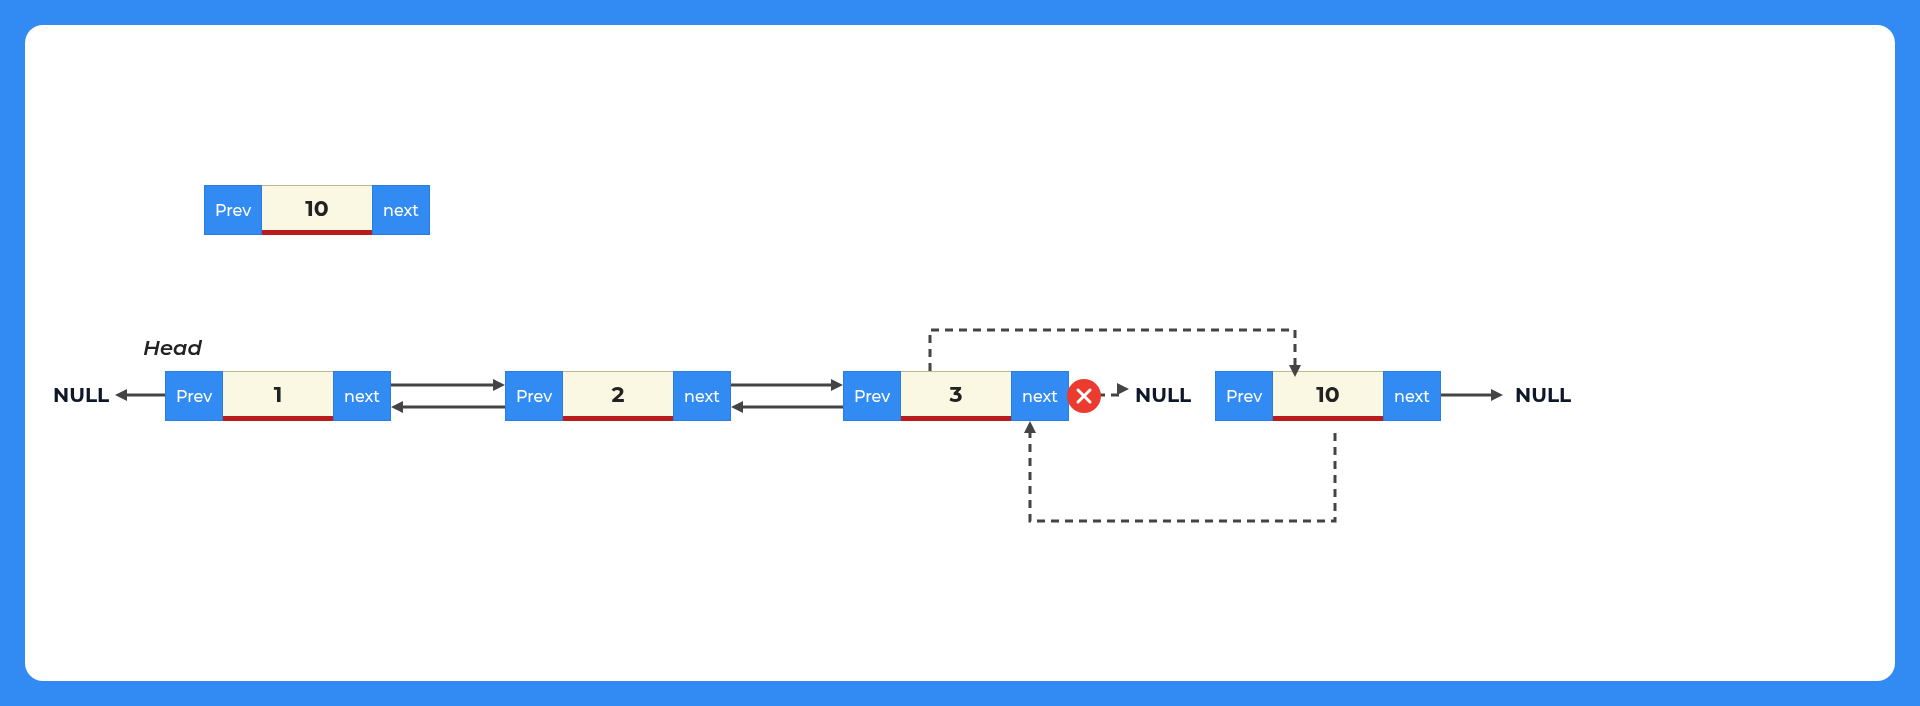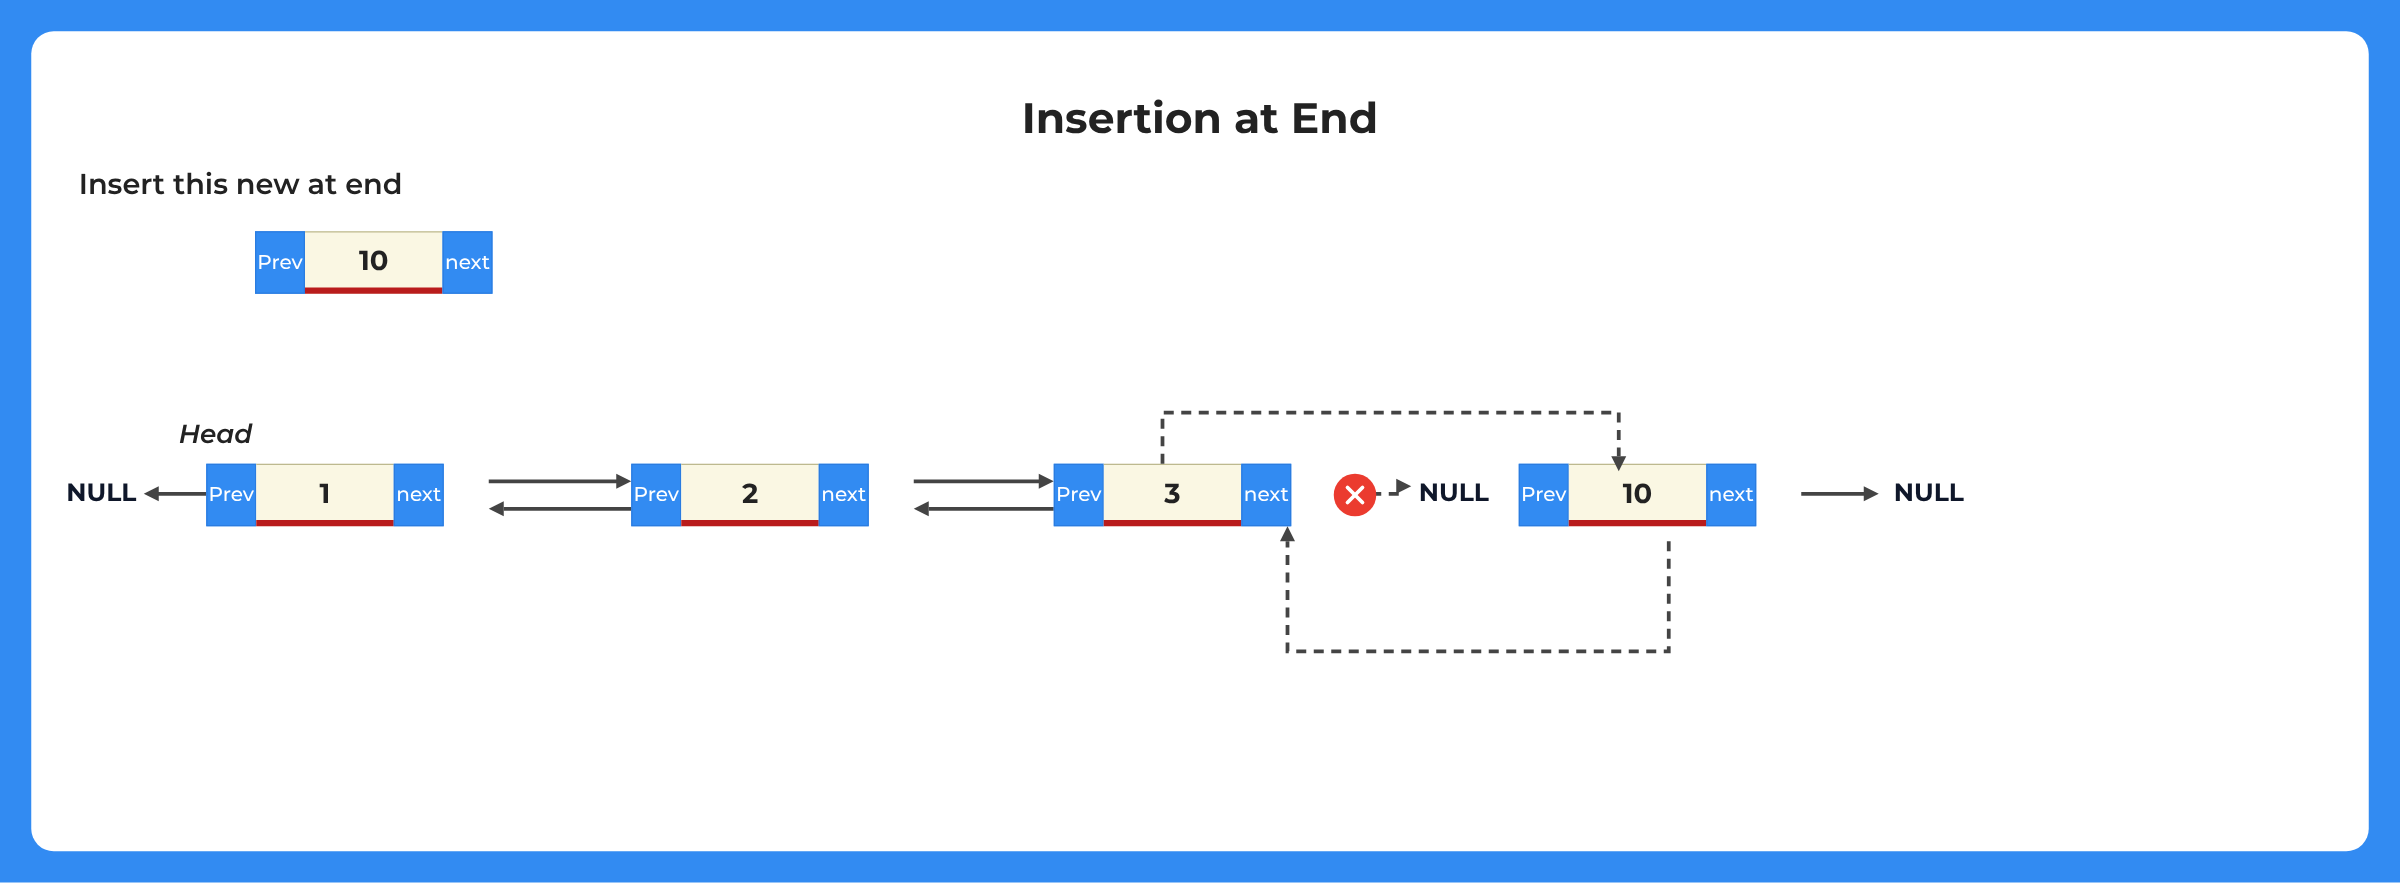--- a/index.html
+++ b/index.html
@@ -29,21 +29,21 @@
   .head-label{
     position:absolute;top:310px;left:118px;
     font-size:21px;font-weight:600;color:#222;font-style:italic;
   }
 
   .node{position:absolute;display:flex;height:50px;}
   .node .cell{display:flex;align-items:center;justify-content:center;box-sizing:border-box;}
   .node .ptr{
     background:#328bf2;color:#fff;
     font-size:16px;font-weight:500;
-    width:40px;border:1px solid #2a7ce0;
+    width:58px;border:1px solid #2a7ce0;
   }
   .node .val{
     background:#faf7e3;color:#222;
     font-size:22px;font-weight:700;
     width:110px;border-top:1px solid #bdb98f;border-bottom:5px solid #b91c1c;
   }
 
   .null-label{
     position:absolute;font-size:20px;font-weight:700;color:#0f172a;
   }
@@ -58,22 +58,20 @@
     position:absolute;width:34px;height:34px;border-radius:50%;
     background:#eb3b2f;display:flex;align-items:center;justify-content:center;
   }
   .crossout svg line{stroke:#fff;stroke-width:3;stroke-linecap:round;}
 </style>
 </head>
 <body>
 
 <div class="panel">
 
-  <div class="title">Insertion at End</div>
-  <div class="caption">Insert this new at end</div>
   <div class="head-label">Head</div>
 
   <div class="node" style="top:160px;left:179px;">
     <div class="cell ptr">Prev</div>
     <div class="cell val">10</div>
     <div class="cell ptr">next</div>
   </div>
 
   <div class="null-label" style="top:358px;left:28px;">NULL</div>
 

